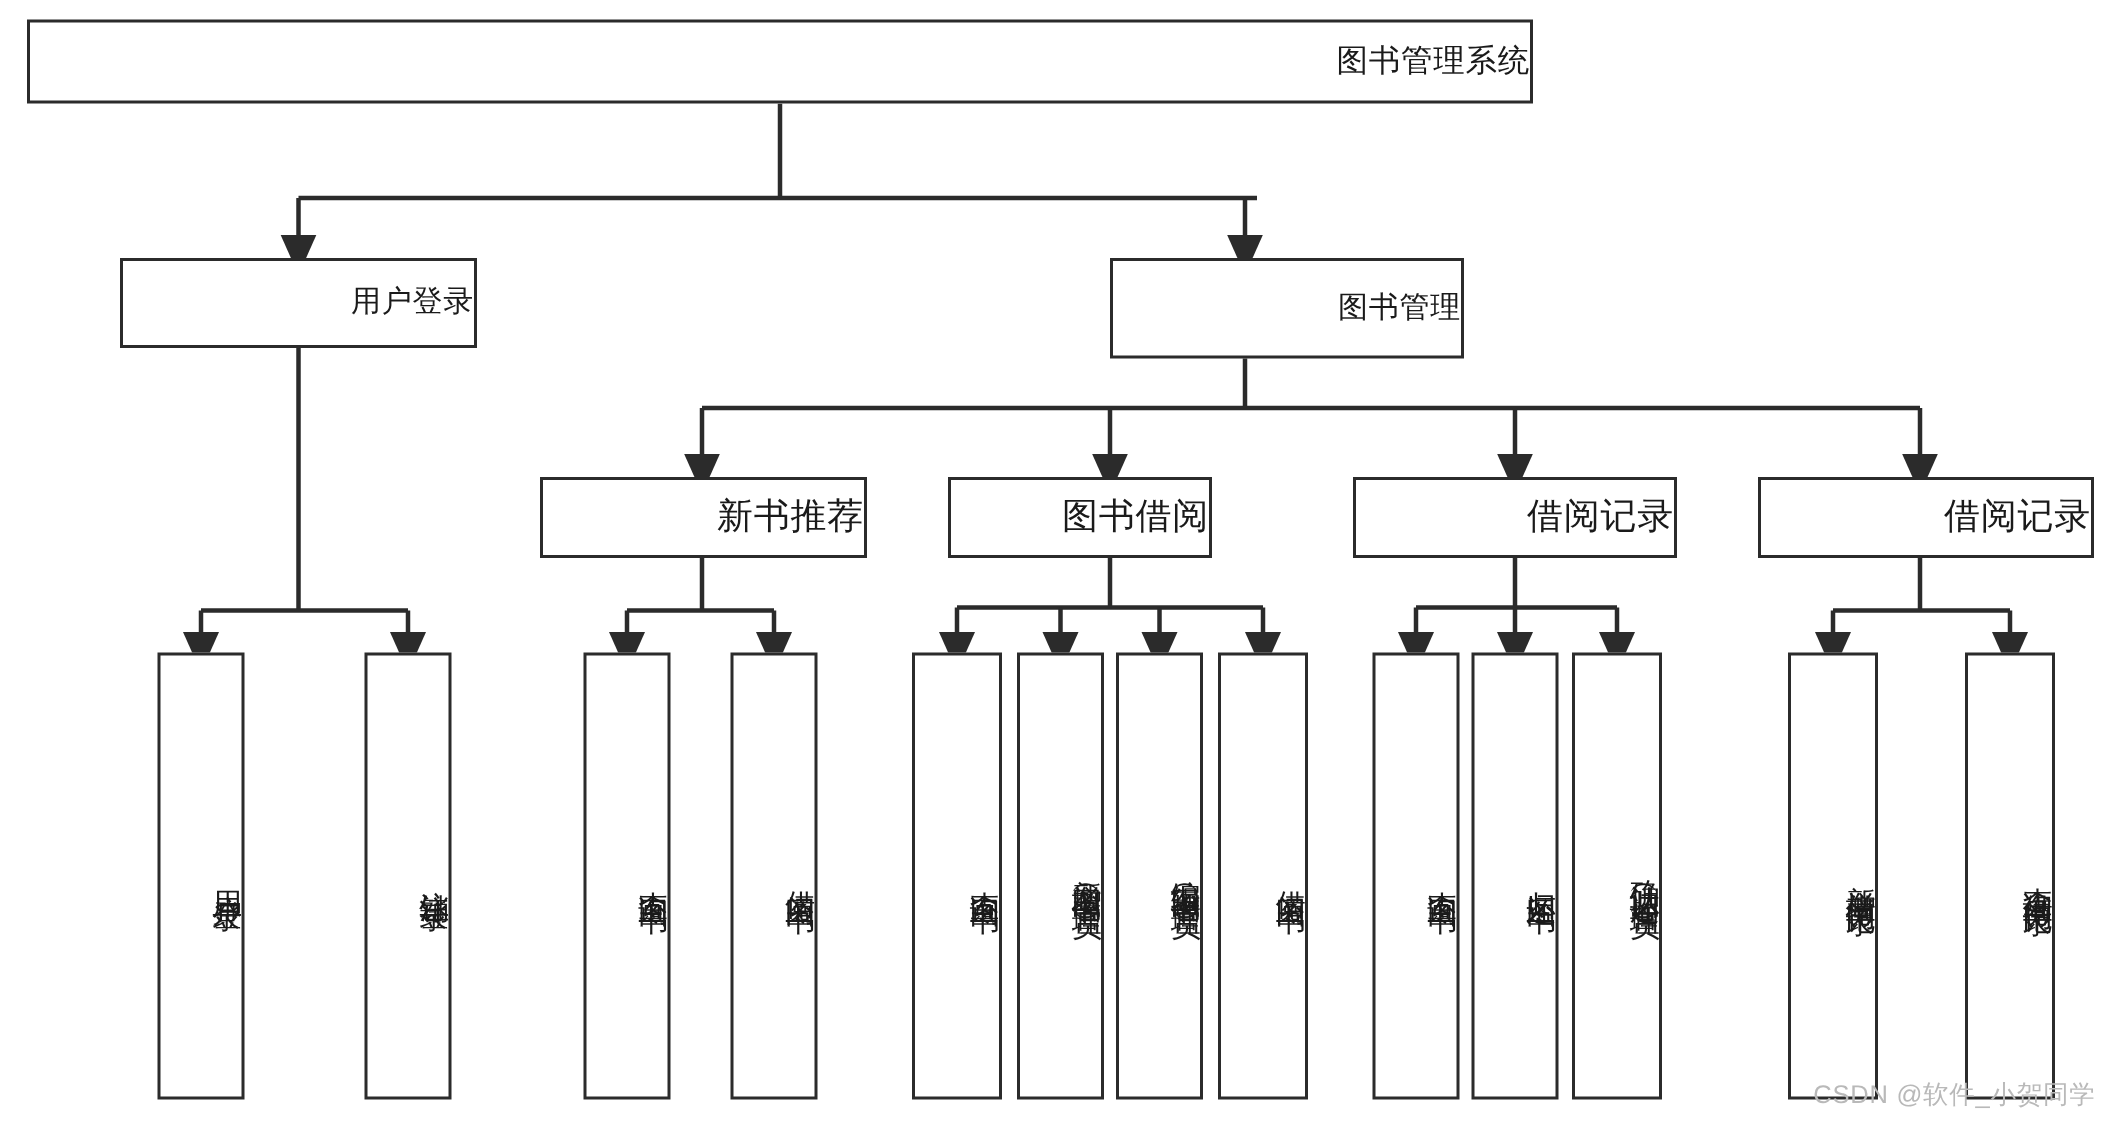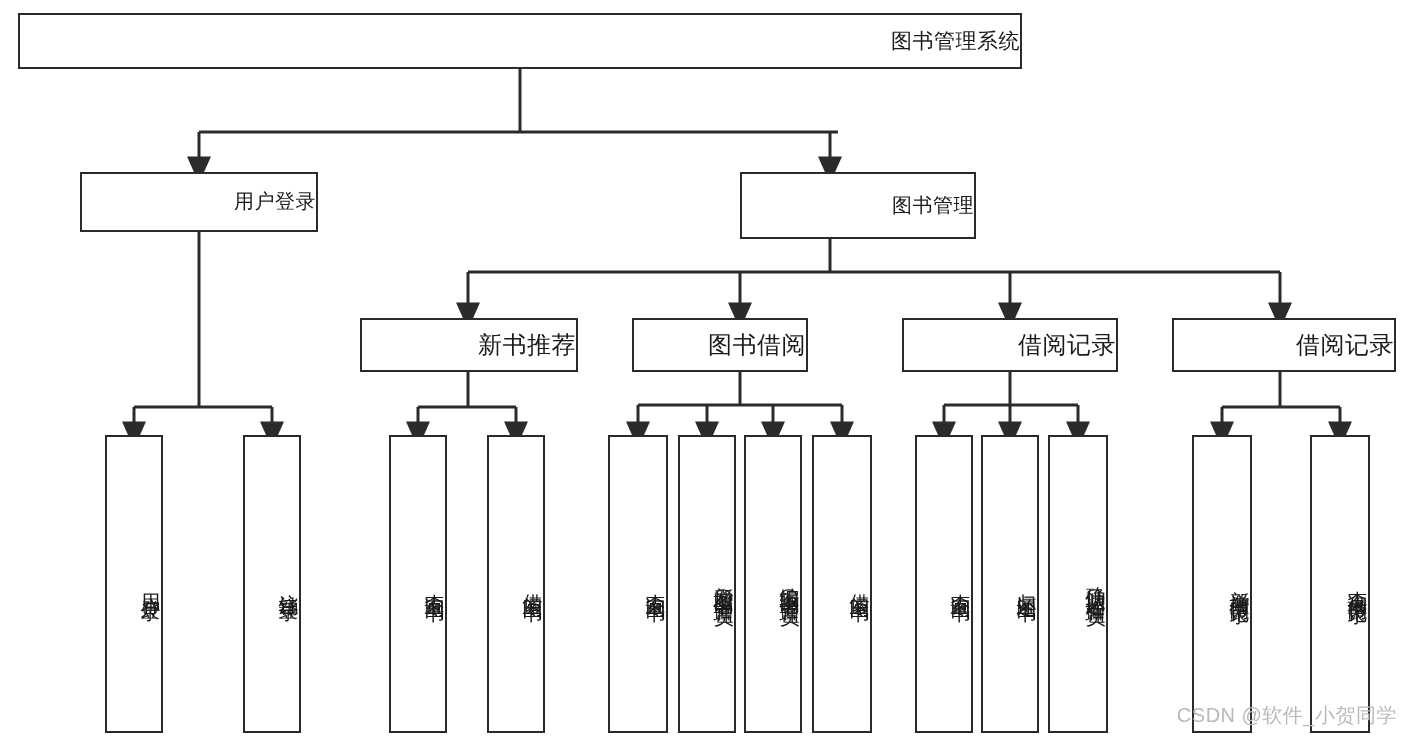--- a/index.html
+++ b/index.html
@@ -47,22 +47,22 @@
   .leaf .node-label {
     writing-mode: vertical-rl;
     text-orientation: upright;
     font-size: 20px;
     letter-spacing: 3px;
     line-height: 1;
   }
   #watermark {
     position: absolute;
     right: 8px;
-    bottom: 18px;
-    font-size: 20px;
+    bottom: 6px;
+    font-size: 17px;
     color: #b9b9b9;
     white-space: nowrap;
     letter-spacing: 0.5px;
     pointer-events: none;
   }
 </style>
 </head>
 <body>
 
 <div id="canvas">

